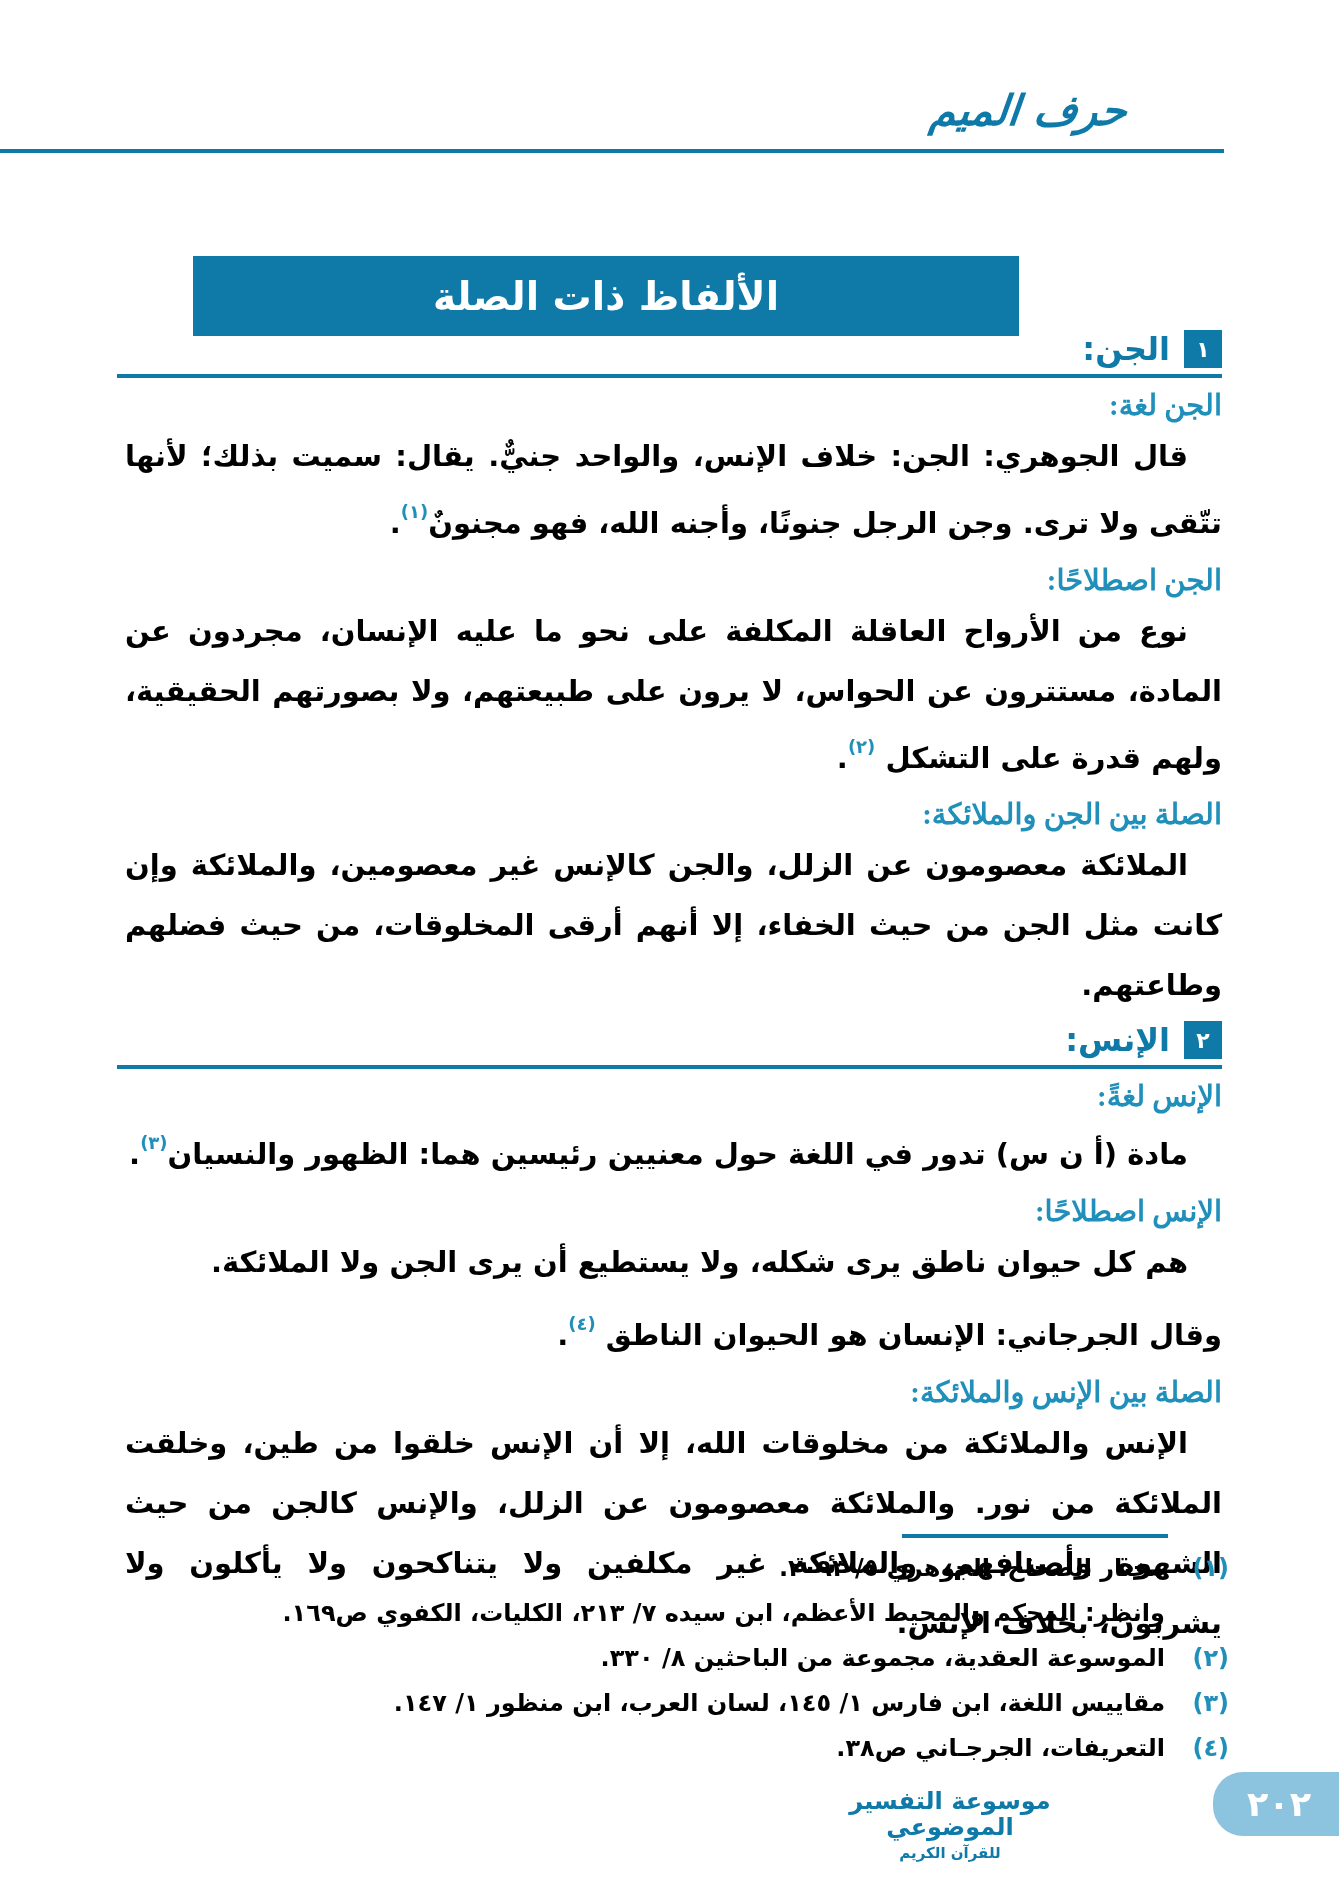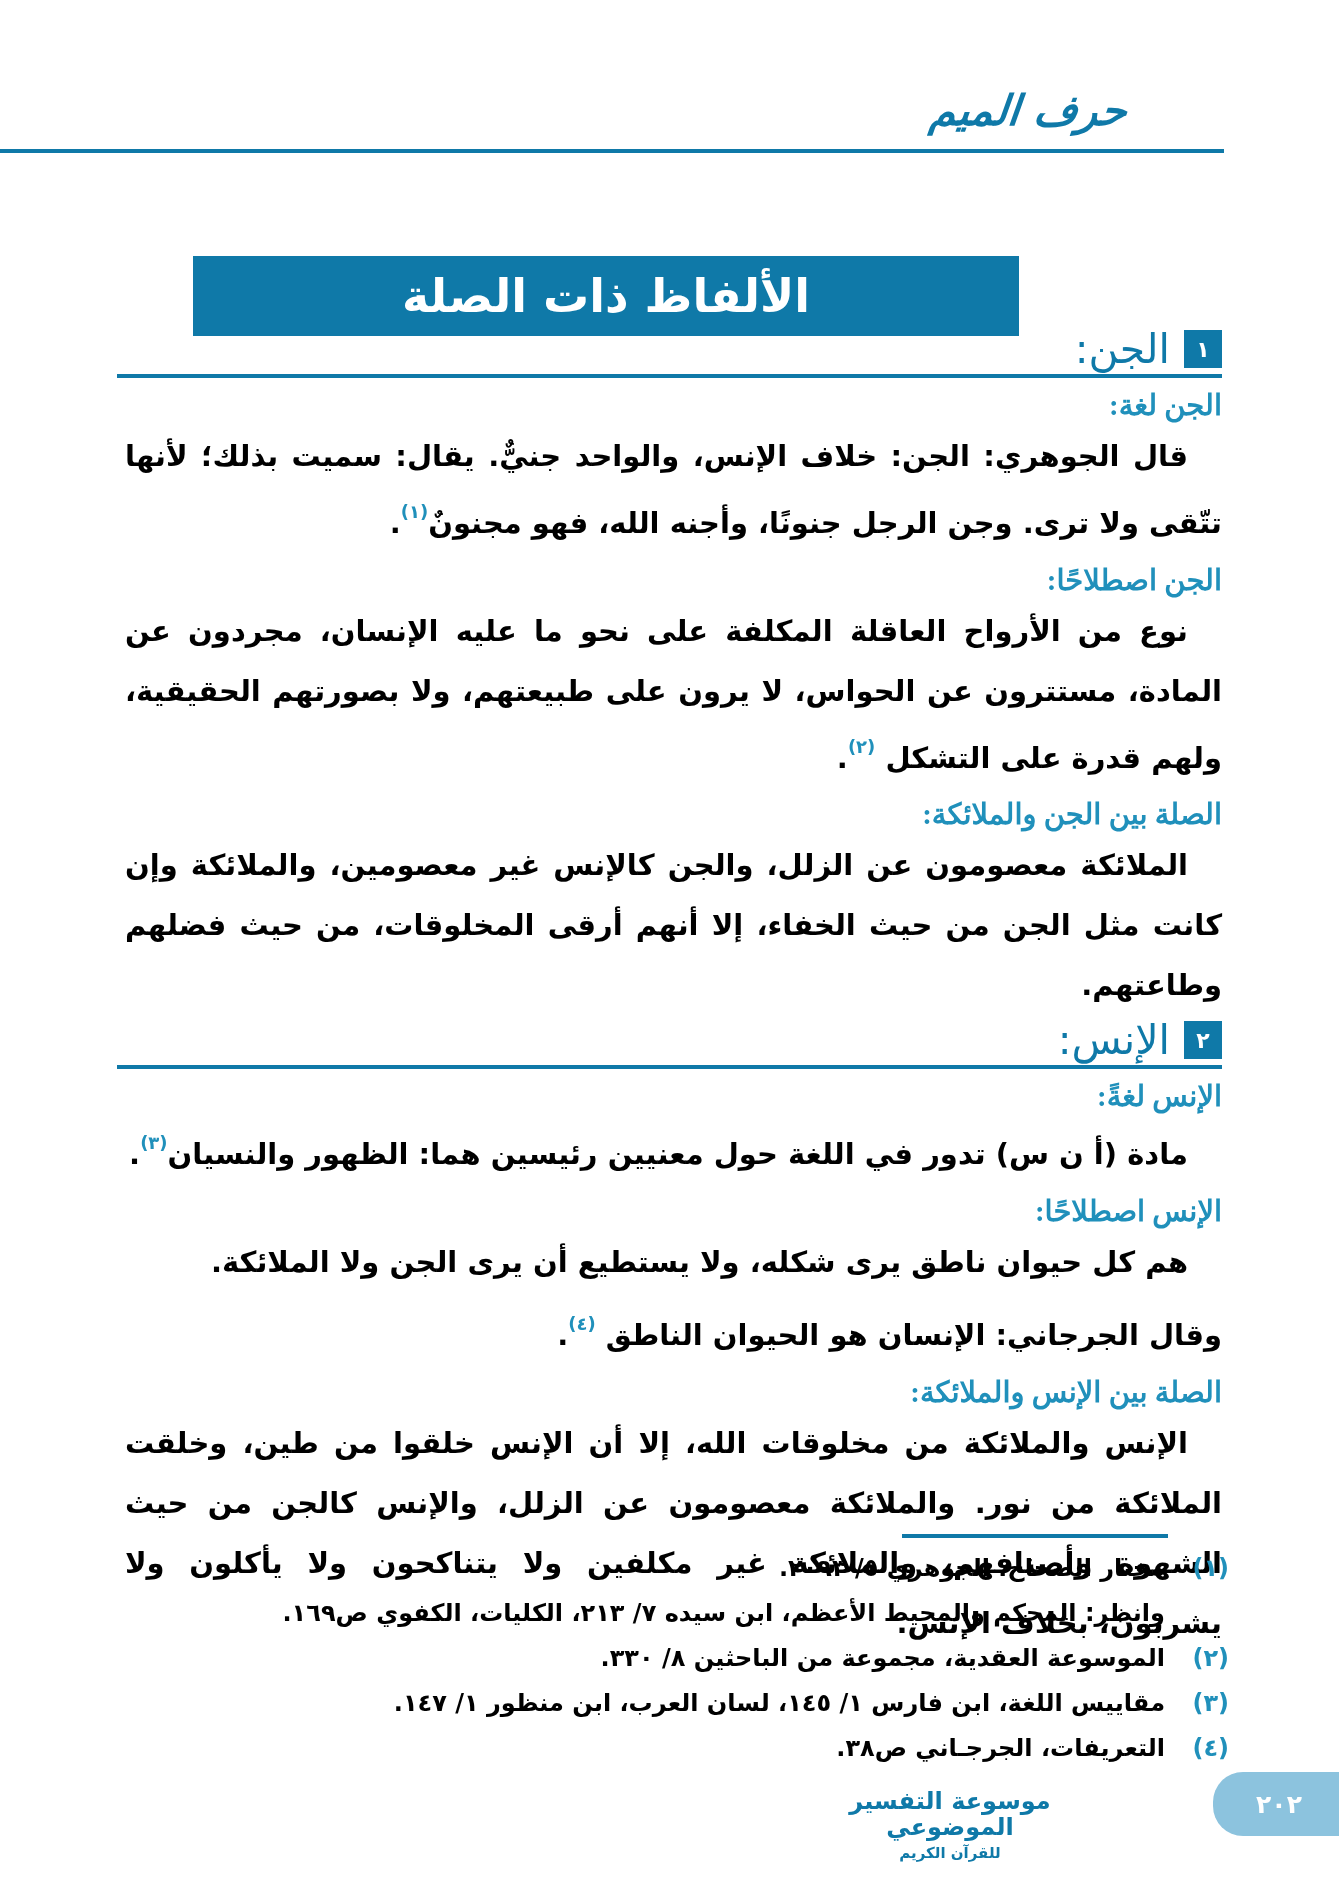--- a/index.html
+++ b/index.html
@@ -13,35 +13,35 @@
     position:absolute;top:86px;right:212px;
     color:#0f79a8;font-size:42px;font-weight:bold;font-style:italic;
     transform:skewX(-6deg);
   }
   .chapter-rule{
     position:absolute;top:149px;left:0;width:1224px;height:4px;background:#0f79a8;
   }
   
   .banner{
     position:absolute;top:256px;left:193px;width:826px;height:80px;
-    background:#0f79a8;color:#ffffff;font-size:46px;font-weight:bold;
+    background:#0f79a8;color:#ffffff;font-size:39px;font-weight:bold;
     display:flex;align-items:center;justify-content:center;
   }
   
   .content{
     position:absolute;top:330px;right:117px;width:1105px;color:#000;
   }
   .sec-header{display:flex;align-items:center;direction:rtl;}
   .sec-num{
     width:38px;height:38px;background:#0f79a8;color:#fff;
     font-size:22px;font-weight:bold;display:flex;align-items:center;justify-content:center;
     flex:0 0 38px;
   }
   .sec-title{
-    color:#0f79a8;font-size:41px;font-weight:normal;margin-right:14px;line-height:38px;
+    color:#0f79a8;font-size:32px;font-weight:bold;margin-right:14px;line-height:38px;
   }
   .sec-rule{height:4px;background:#0f79a8;margin:6px 0 8px 0;}
   h3.subhead{
     color:#2090bb;font-size:29px;font-weight:bold;
     margin:8px 0 2px 0;line-height:38px;text-align:right;font-family:Liberation Serif, serif;
   }
   p.body{
     font-size:29px;font-weight:bold;line-height:60px;margin:0 0 6px 8px;
     text-align:justify;text-align-last:right;
   }
@@ -64,21 +64,21 @@
   
   .logo{
     position:absolute;top:1778px;left:800px;width:300px;text-align:center;
     color:#0f79a8;line-height:1.1;margin-top:10px;
   }
   .logo-title{font-size:24px;font-weight:bold;}
   .logo-sub{font-size:15px;font-weight:bold;margin-top:4px;}
   .page-badge{
     position:absolute;top:1772px;right:0;width:126px;height:64px;
     background:#8cc3de;border-radius:30px 0 0 30px;
-    color:#ffffff;font-size:25px;font-weight:bold;
+    color:#ffffff;font-size:35px;font-weight:bold;
     display:flex;align-items:center;justify-content:center;letter-spacing:10px;
     padding-left:6px;box-sizing:border-box;
   }
 </style>
 </head>
 <body>
 
 <div class="page">
 
   <div class="chapter">حرف الميم</div>

